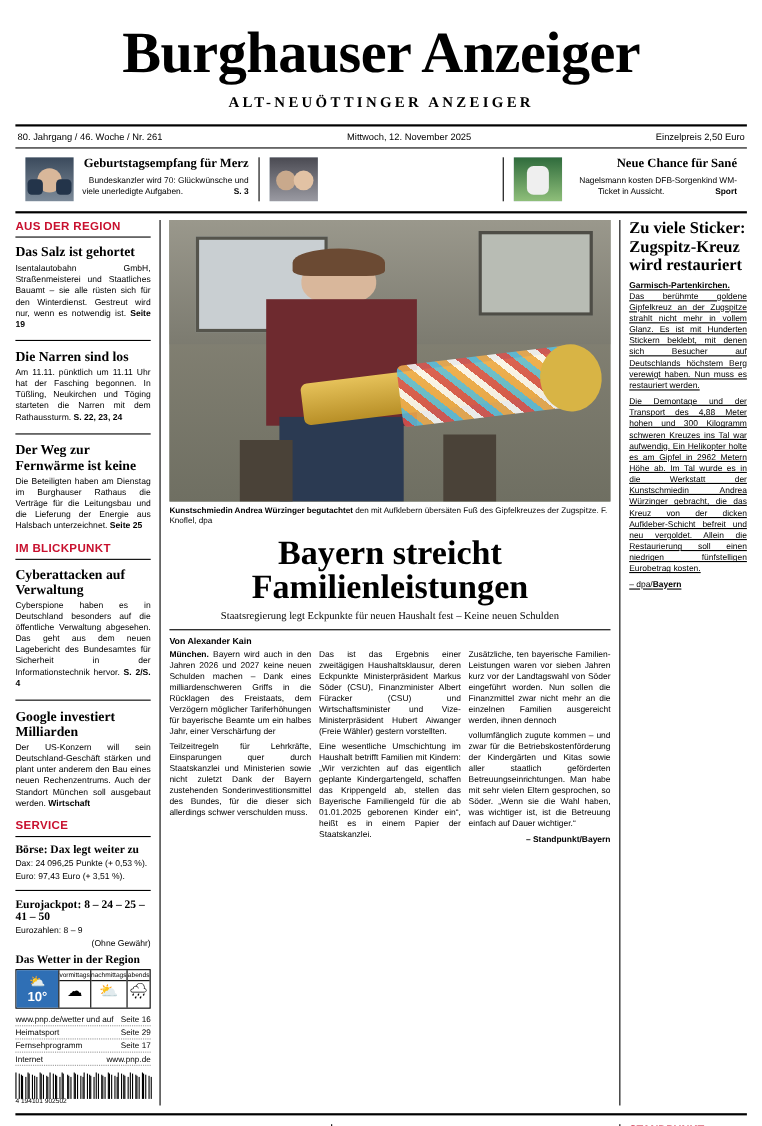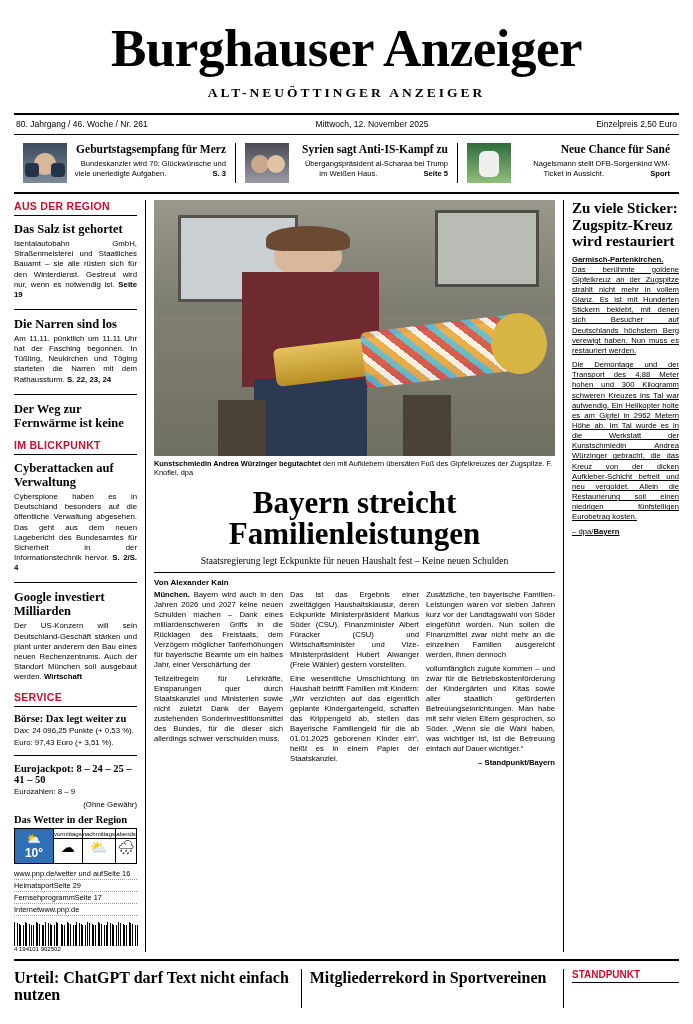--- a/index.html
+++ b/index.html
@@ -104,21 +104,21 @@
   .svc-item h4 { font-size:10.5px; font-weight:700; margin:0 0 2px 0; }
   .svc-item p { font-size:7.8px; margin:0 0 2px 0; font-family:"Liberation Sans", sans-serif; line-height:1.3;}
   .weather-box { margin-top:4px; }
   .weather-grid { display:flex; border:1px solid #000; font-size:6.4px; font-family:"Liberation Sans", sans-serif;}
   .w-left { width:38px; flex:0 0 38px; background:#2f6fb5; color:#fff; display:flex; flex-direction:column; align-items:center; justify-content:center; padding:3px 0;}
   .w-left .deg { font-size:12px; font-weight:700; }
   .w-cell { flex:1 1 0; text-align:center; padding:2px 0; border-left:1px solid #000;}
   .w-cell .lbl { font-size:6px; border-bottom:1px solid #000; padding-bottom:1px; }
   .w-icon { font-size:14px; line-height:1.2; }
   .links { font-size:7.4px; font-family:"Liberation Sans", sans-serif; margin-top:4px;}
-  .links div { display:flex; justify-content:flex-start; border-bottom:1px dotted #999; padding:1px 0;}
+  .links div { display:flex; justify-content:space-between; border-bottom:1px dotted #999; padding:1px 0;}
 
   
   .barcode { margin-top:6px; display:flex; align-items:flex-end; gap:1px; height:24px;}
   .barcode i { display:block; width:1px; background:#000; height:100%;}
   .barcode-num { font-size:6px; font-family:"Liberation Sans", sans-serif; }
   .standpunkt-head { color:#c8102e; font-family:"Liberation Sans", sans-serif; font-weight:700; font-size:10px; border-bottom:1.5px solid #000; padding-bottom:2px; margin-bottom:5px;}
 
   
   .band { display:flex; gap:8px; padding-top:8px; }
   .band .bc { flex:1 1 0; }
@@ -160,37 +160,30 @@
           <span class="teaser-page">S. 3</span>
         </div>
       </div>
     </div>
     <div class="teaser">
       <div class="teaser-thumb">
         <div class="ph-sky" style="background:linear-gradient(#4a4a52,#9a9aa2)"></div>
         <div class="blob" style="width:18px;height:18px;left:6px;top:12px;background:#c9a98c"></div>
         <div class="blob" style="width:18px;height:18px;left:22px;top:12px;background:#e2c2a4"></div>
       </div>
-      <div class="teaser-txt">
-        <h2 class="teaser-head">Syrien sagt Anti-IS-Kampf zu</h2>
-        <div class="teaser-body">
-          <span>Übergangspräsident al-Scharaa bei Trump im Weißen Haus.</span>
-          <span class="teaser-page">Seite 5</span>
-        </div>
-      </div>
     </div>
     <div class="teaser">
       <div class="teaser-thumb">
         <div class="ph-sky" style="background:linear-gradient(#2f6b3c,#8fbf7a)"></div>
         <div class="blob" style="width:20px;height:26px;left:12px;top:8px;background:#efefef;border-radius:6px"></div>
       </div>
       <div class="teaser-txt">
         <h2 class="teaser-head">Neue Chance für Sané</h2>
         <div class="teaser-body">
-          <span>Nagelsmann stellt DFB-Sorgenkind WM-Ticket in Aussicht.</span>
+          <span>Nagelsmann kosten DFB-Sorgenkind WM-Ticket in Aussicht.</span>
           <span class="teaser-page">Sport</span>
         </div>
       </div>
     </div>
   </div>
   <div class="rule-thick"></div>
 
   <div class="main-cols">
 
     <div class="col-left">
@@ -201,20 +194,21 @@
         <p><span>Isentalautobahn GmbH, Straßenmeisterei und Staatliches Bauamt – sie alle rüsten sich für den Winterdienst. Gestreut wird nur, wenn es notwendig ist.</span> <span class="pg">Seite 19</span></p>
       </div>
       <div class="hr-dot"></div>
       <div class="brief">
         <h3>Die Narren sind los</h3>
         <p><span>Am 11.11. pünktlich um 11.11 Uhr hat der Fasching begonnen. In Tüßling, Neukirchen und Töging starteten die Narren mit dem Rathaussturm.</span> <span class="pg">S. 22, 23, 24</span></p>
       </div>
       <div class="hr-dot"></div>
       <div class="brief">
         <h3>Der Weg zur Fernwärme ist keine</h3>
+        <p><span>Die Beteiligten haben am Dienstag im Burghauser Rathaus die Verträge für die Leitungsbau und die Lieferung der Energie aus Halsbach unterzeichnet.</span> <span class="pg">Seite 25</span></p>
       </div>
 
       <div class="section-head" style="margin-top:8px">IM BLICKPUNKT</div>
       <div class="brief">
         <h3>Cyberattacken auf Verwaltung</h3>
         <p><span>Cyberspione haben es in Deutschland besonders auf die öffentliche Verwaltung abgesehen. Das geht aus dem neuen Lagebericht des Bundesamtes für Sicherheit in der Informationstechnik hervor.</span> <span class="pg">S. 2/S. 4</span></p>
       </div>
       <div class="hr-dot"></div>
       <div class="brief">
         <h3>Google investiert Milliarden</h3>

